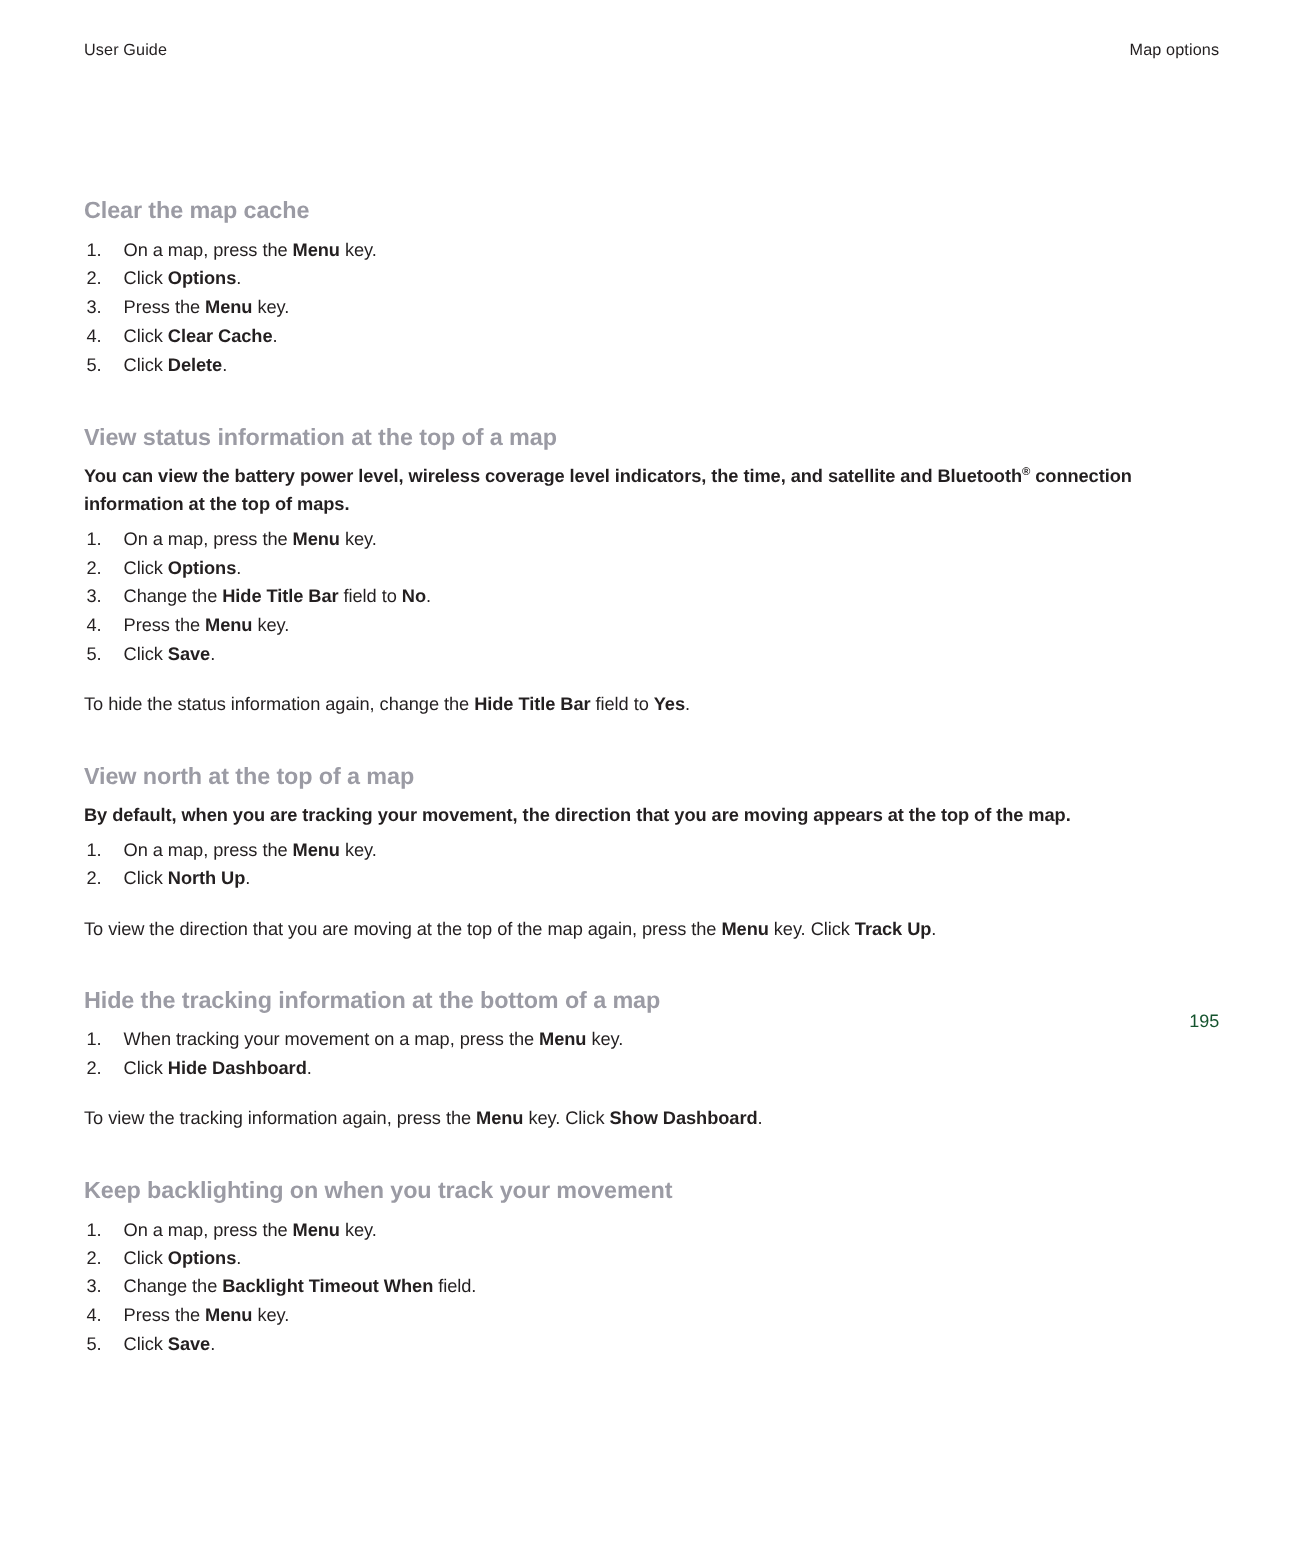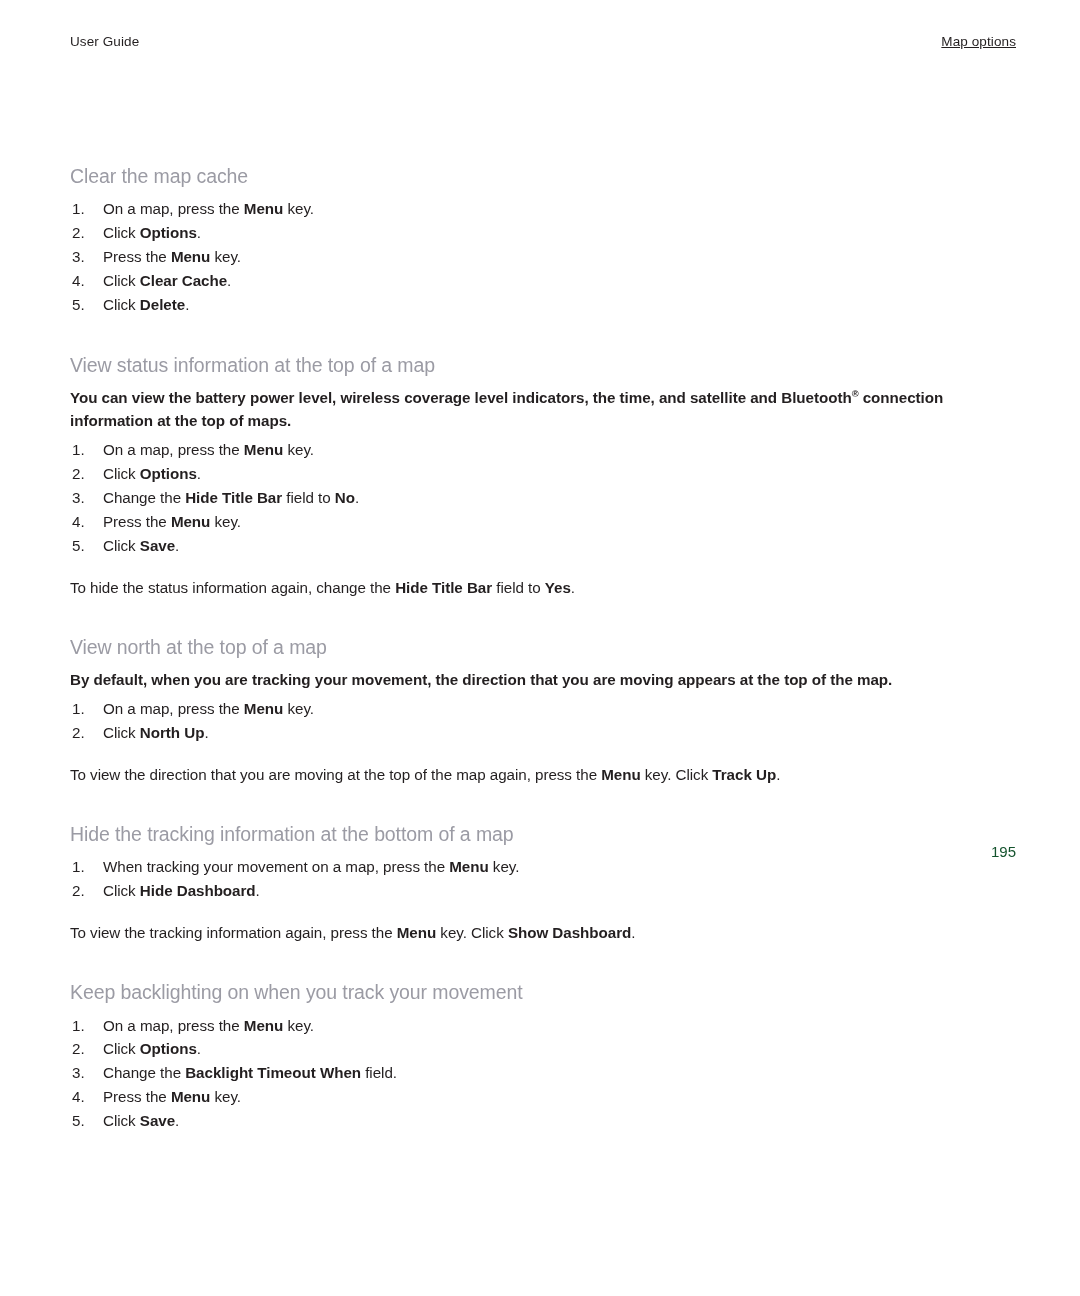--- a/index.html
+++ b/index.html
@@ -34,33 +34,33 @@
     right: 64px;
     height: 18px;
     display: flex;
     justify-content: space-between;
     align-items: baseline;
     font-size: 13.5px;
     letter-spacing: 0.1px;
     color: #231f20;
   }
   .running-head .rh-left { text-align: left; }
-  .running-head .rh-right { text-align: right; text-decoration: underline; }
+  .running-head .rh-right { text-align: right; }
 
   
   .content {
     position: absolute;
     top: 165px;
     left: 70px;
     width: 946px;
   }
 
   h2.section-title {
     font-size: 19.5px;
-    font-weight: normal;
+    font-weight: bold;
     color: #9b9ba4;
     margin: 0 0 9px 0;
     letter-spacing: -0.1px;
     line-height: 1.2;
   }
 
   .section + .section {
     margin-top: 37px;
   }
 

